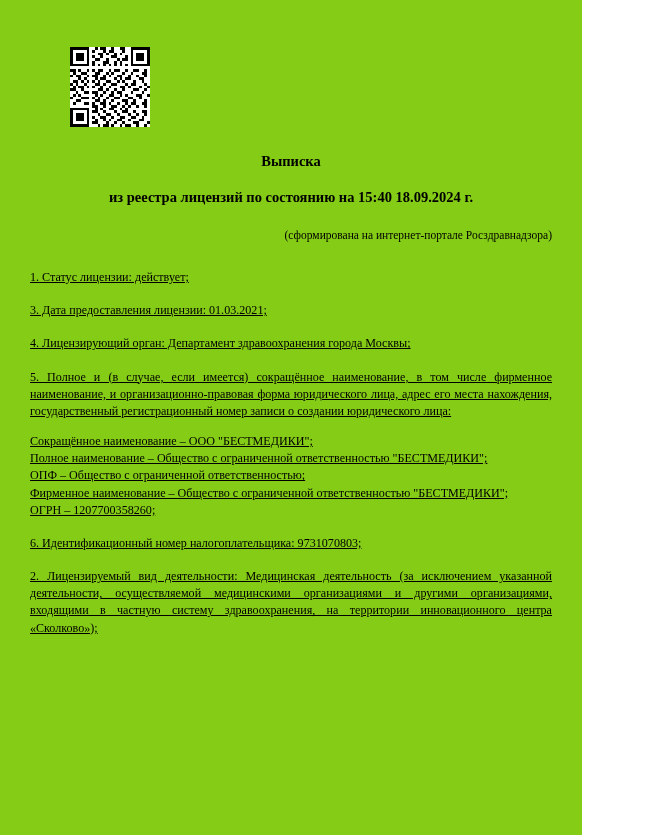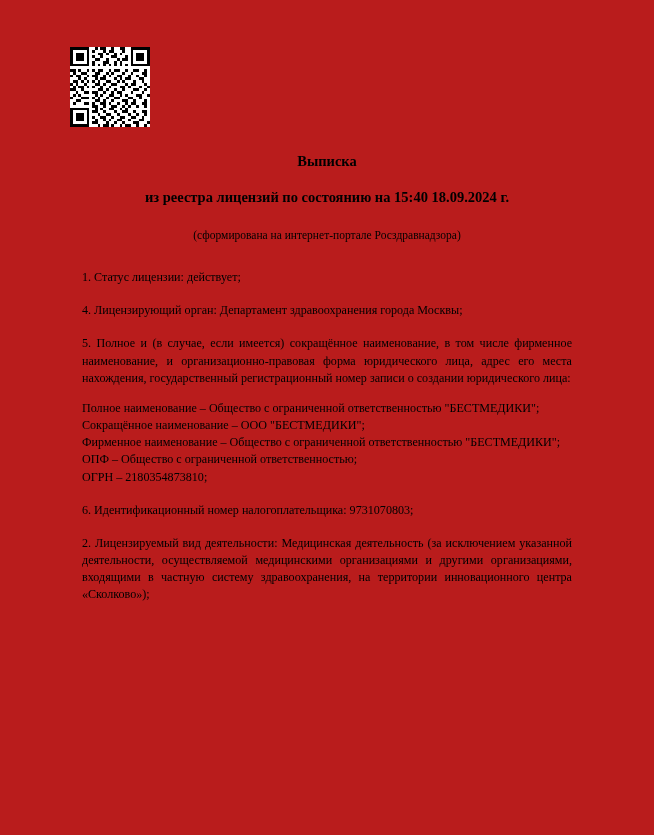--- a/index.html
+++ b/index.html
@@ -10,25 +10,25 @@
   body {
     width: 654px;
     height: 835px;
     font-family: "Liberation Serif", "DejaVu Serif", serif;
     color: #000000;
     position: relative;
     overflow: hidden;
   }
   .page {
     position: relative;
-    width: 654px;
+    width: 582px;
     height: 835px;
-    background: #b91c1c;
+    background: #84cc16;
     box-sizing: border-box;
-    padding: 0 82px;
+    padding: 0 30px;
   }
 
   
   .qr-wrap {
     position: absolute;
     left: 70px;
     top: 47px;
     width: 80px;
     height: 80px;
   }
@@ -46,30 +46,32 @@
     margin: 0;
   }
   .doc-subtitle {
     font-size: 14.5px;
     font-weight: bold;
     line-height: 1.55;
     margin: 14px;
   }
   .doc-note {
     margin-top: 18px;
+    text-align: right;
     font-size: 11.5px;
     line-height: 1.4;
   }
 
   
   .body-block {
     margin-top: 26px;
     font-size: 12.1px;
     line-height: 1.42;
     text-align: justify;
+    text-decoration: underline;
   }
   .item {
     margin-bottom: 16px;
   }
   .item p {
     margin: 0;
   }
   .sub-lines p {
     margin: 0;
   }
@@ -313,35 +315,38 @@
     <div class="doc-note">(сформирована на интернет-портале Росздравнадзора)</div>
   </div>
 
   <div class="body-block">
 
     <div class="item">
       <p>1. Статус лицензии: действует;</p>
     </div>
 
 
+    <div class="item">
+      <p>3. Дата предоставления лицензии: 01.03.2021;</p>
+    </div>
 
     <div class="item">
       <p>4. Лицензирующий орган: Департамент здравоохранения города Москвы;</p>
     </div>
 
     <div class="item gap-small">
       <p>5. Полное и (в случае, если имеется) сокращённое наименование, в том числе фирменное наименование, и организационно-правовая форма юридического лица, адрес его места нахождения, государственный регистрационный номер записи о создании юридического лица:</p>
     </div>
 
     <div class="item sub-lines">
+      <p>Сокращённое наименование – ООО "БЕСТМЕДИКИ";</p>
       <p>Полное наименование – Общество с ограниченной ответственностью "БЕСТМЕДИКИ";</p>
-      <p>Сокращённое наименование – ООО "БЕСТМЕДИКИ";</p>
+      <p>ОПФ – Общество с ограниченной ответственностью;</p>
       <p>Фирменное наименование – Общество с ограниченной ответственностью "БЕСТМЕДИКИ";</p>
-      <p>ОПФ – Общество с ограниченной ответственностью;</p>
-      <p>ОГРН – 2180354873810;</p>
+      <p>ОГРН – 1207700358260;</p>
     </div>
 
     <div class="item">
       <p>6. Идентификационный номер налогоплательщика: 9731070803;</p>
     </div>
 
     <div class="item">
       <p>2. Лицензируемый вид деятельности: Медицинская деятельность (за исключением указанной деятельности, осуществляемой медицинскими организациями и другими организациями, входящими в частную систему здравоохранения, на территории инновационного центра «Сколково»);</p>
     </div>
 

